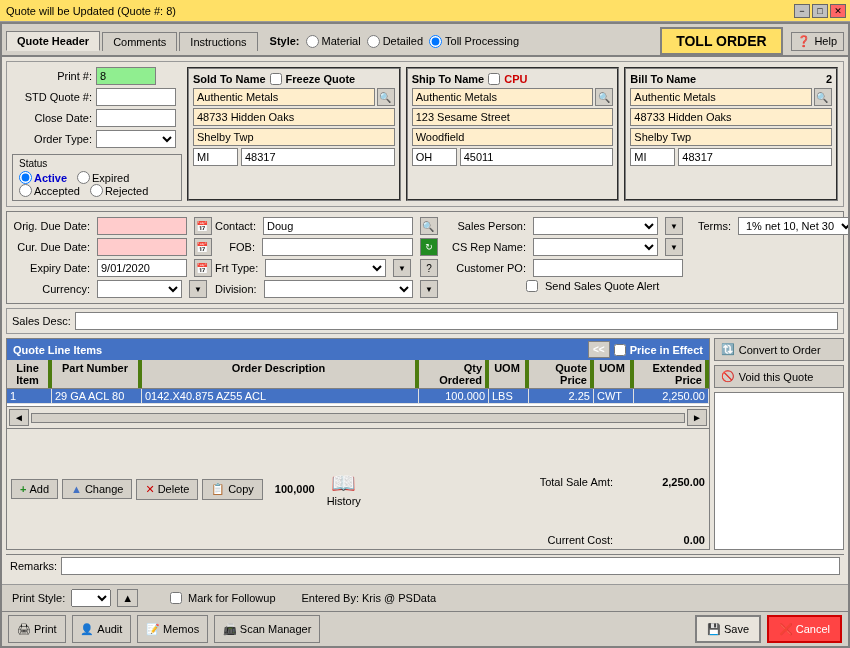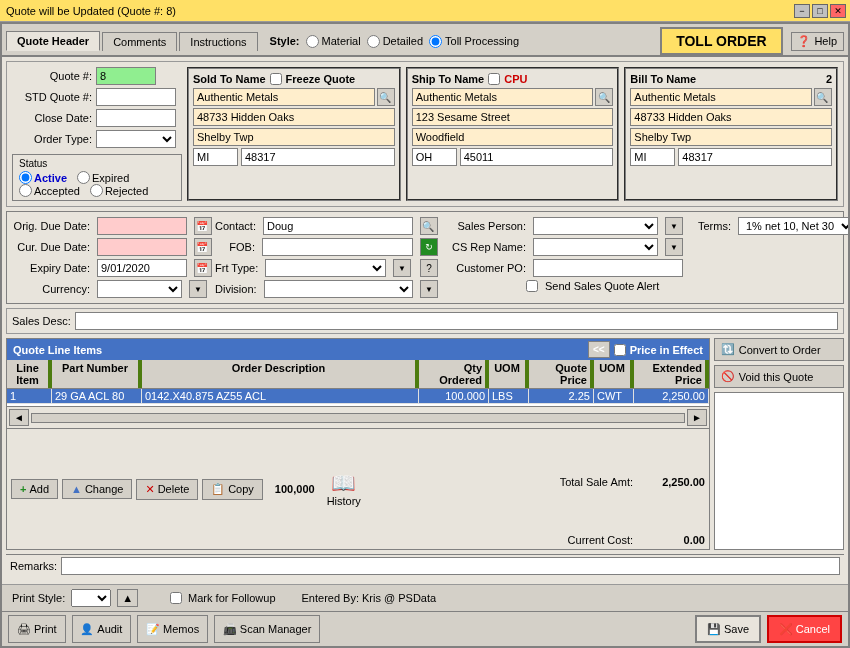--- a/index.html
+++ b/index.html
@@ -285,21 +285,21 @@
       font-size: 11px;
     }
 
     .totals-section {
       margin-left: auto;
       display: flex;
       flex-direction: column;
       align-items: flex-end;
       gap: 2px;
     }
-    .total-row { display: flex; gap: 2px; align-items: center; margin-top: 44px; }
+    .total-row { display: flex; gap: 22px; align-items: center; margin-top: 44px; }
     .total-label { font-size: 11px; }
     .total-value { font-weight: bold; font-size: 11px; width: 70px; text-align: right; }
 
     .history-btn {
       display: flex;
       flex-direction: column;
       align-items: center;
       cursor: pointer;
       margin-left: 8px;
     }
@@ -467,21 +467,21 @@
       <span>Help</span>
     </div>
   </div>
 
   <div class="content-area">
 
     <div style="display:flex; gap:5px; border:1px solid #999; padding:5px; background:#e8e4dc;">
 
       <div class="left-fields">
         <div class="field-row">
-          <span class="field-label">Quote #:</span>
+          <span class="field-label">Print #:</span>
           <input class="field-input green-bg" style="width: 60px;" value="8">
         </div>
         <div class="field-row">
           <span class="field-label">STD Quote #:</span>
           <input class="field-input" style="width: 80px;">
         </div>
         <div class="field-row">
           <span class="field-label">Close Date:</span>
           <input class="field-input" style="width: 80px;">
         </div>

